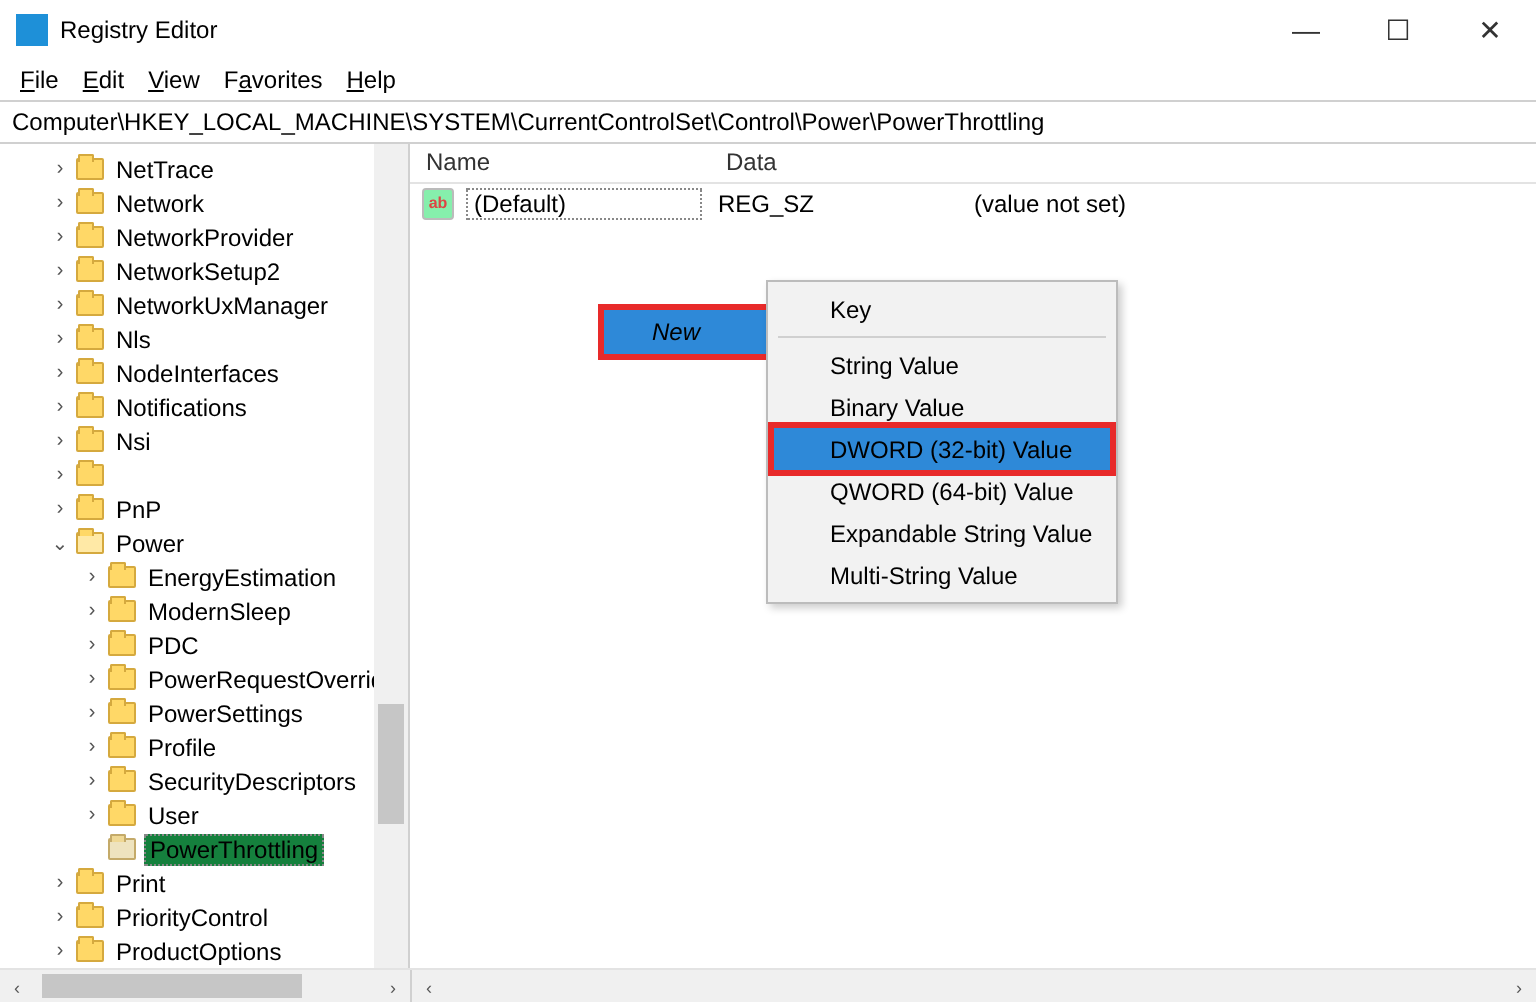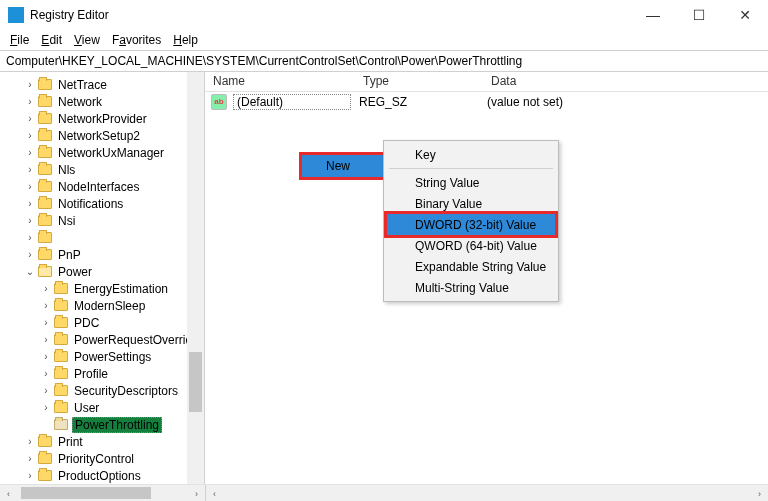--- a/index.html
+++ b/index.html
@@ -146,20 +146,21 @@
     position:absolute;
     left:94px; top:80px;
     width:101px; height:22px;
     background:#2e89d8;
     color:#000;
     display:flex; align-items:center;
     padding-left:24px;
     font-size:12px;
     border: 3px solid #e82a2a;
     box-sizing: content-box;
+    font-style: italic;
   }
   .ctx-new .arrow {
     position:absolute; right:6px; font-size:10px;
   }
   .submenu {
     position:absolute;
     left:178px; top:68px;
     width:176px;
     background:#f2f2f2;
     border:1px solid #bcbcbc;
@@ -361,21 +362,20 @@
         </div>
     </div>
     <div class="tree-vscroll">
         <div class="thumb"></div>
       </div>
   </div>
 
   <div class="listpane">
     <div class="list-head">
       <div class="col-name">Name</div>
-      <div class="col-type">Type</div>
       <div class="col-data">Data</div>
     </div>
     <div class="list-row">
       <span class="val-icon">ab</span>
       <span class="val-name">(Default)</span>
       <span class="val-type">REG_SZ</span>
       <span class="val-data">(value not set)</span>
     </div>
 
     <div class="ctx-new">

